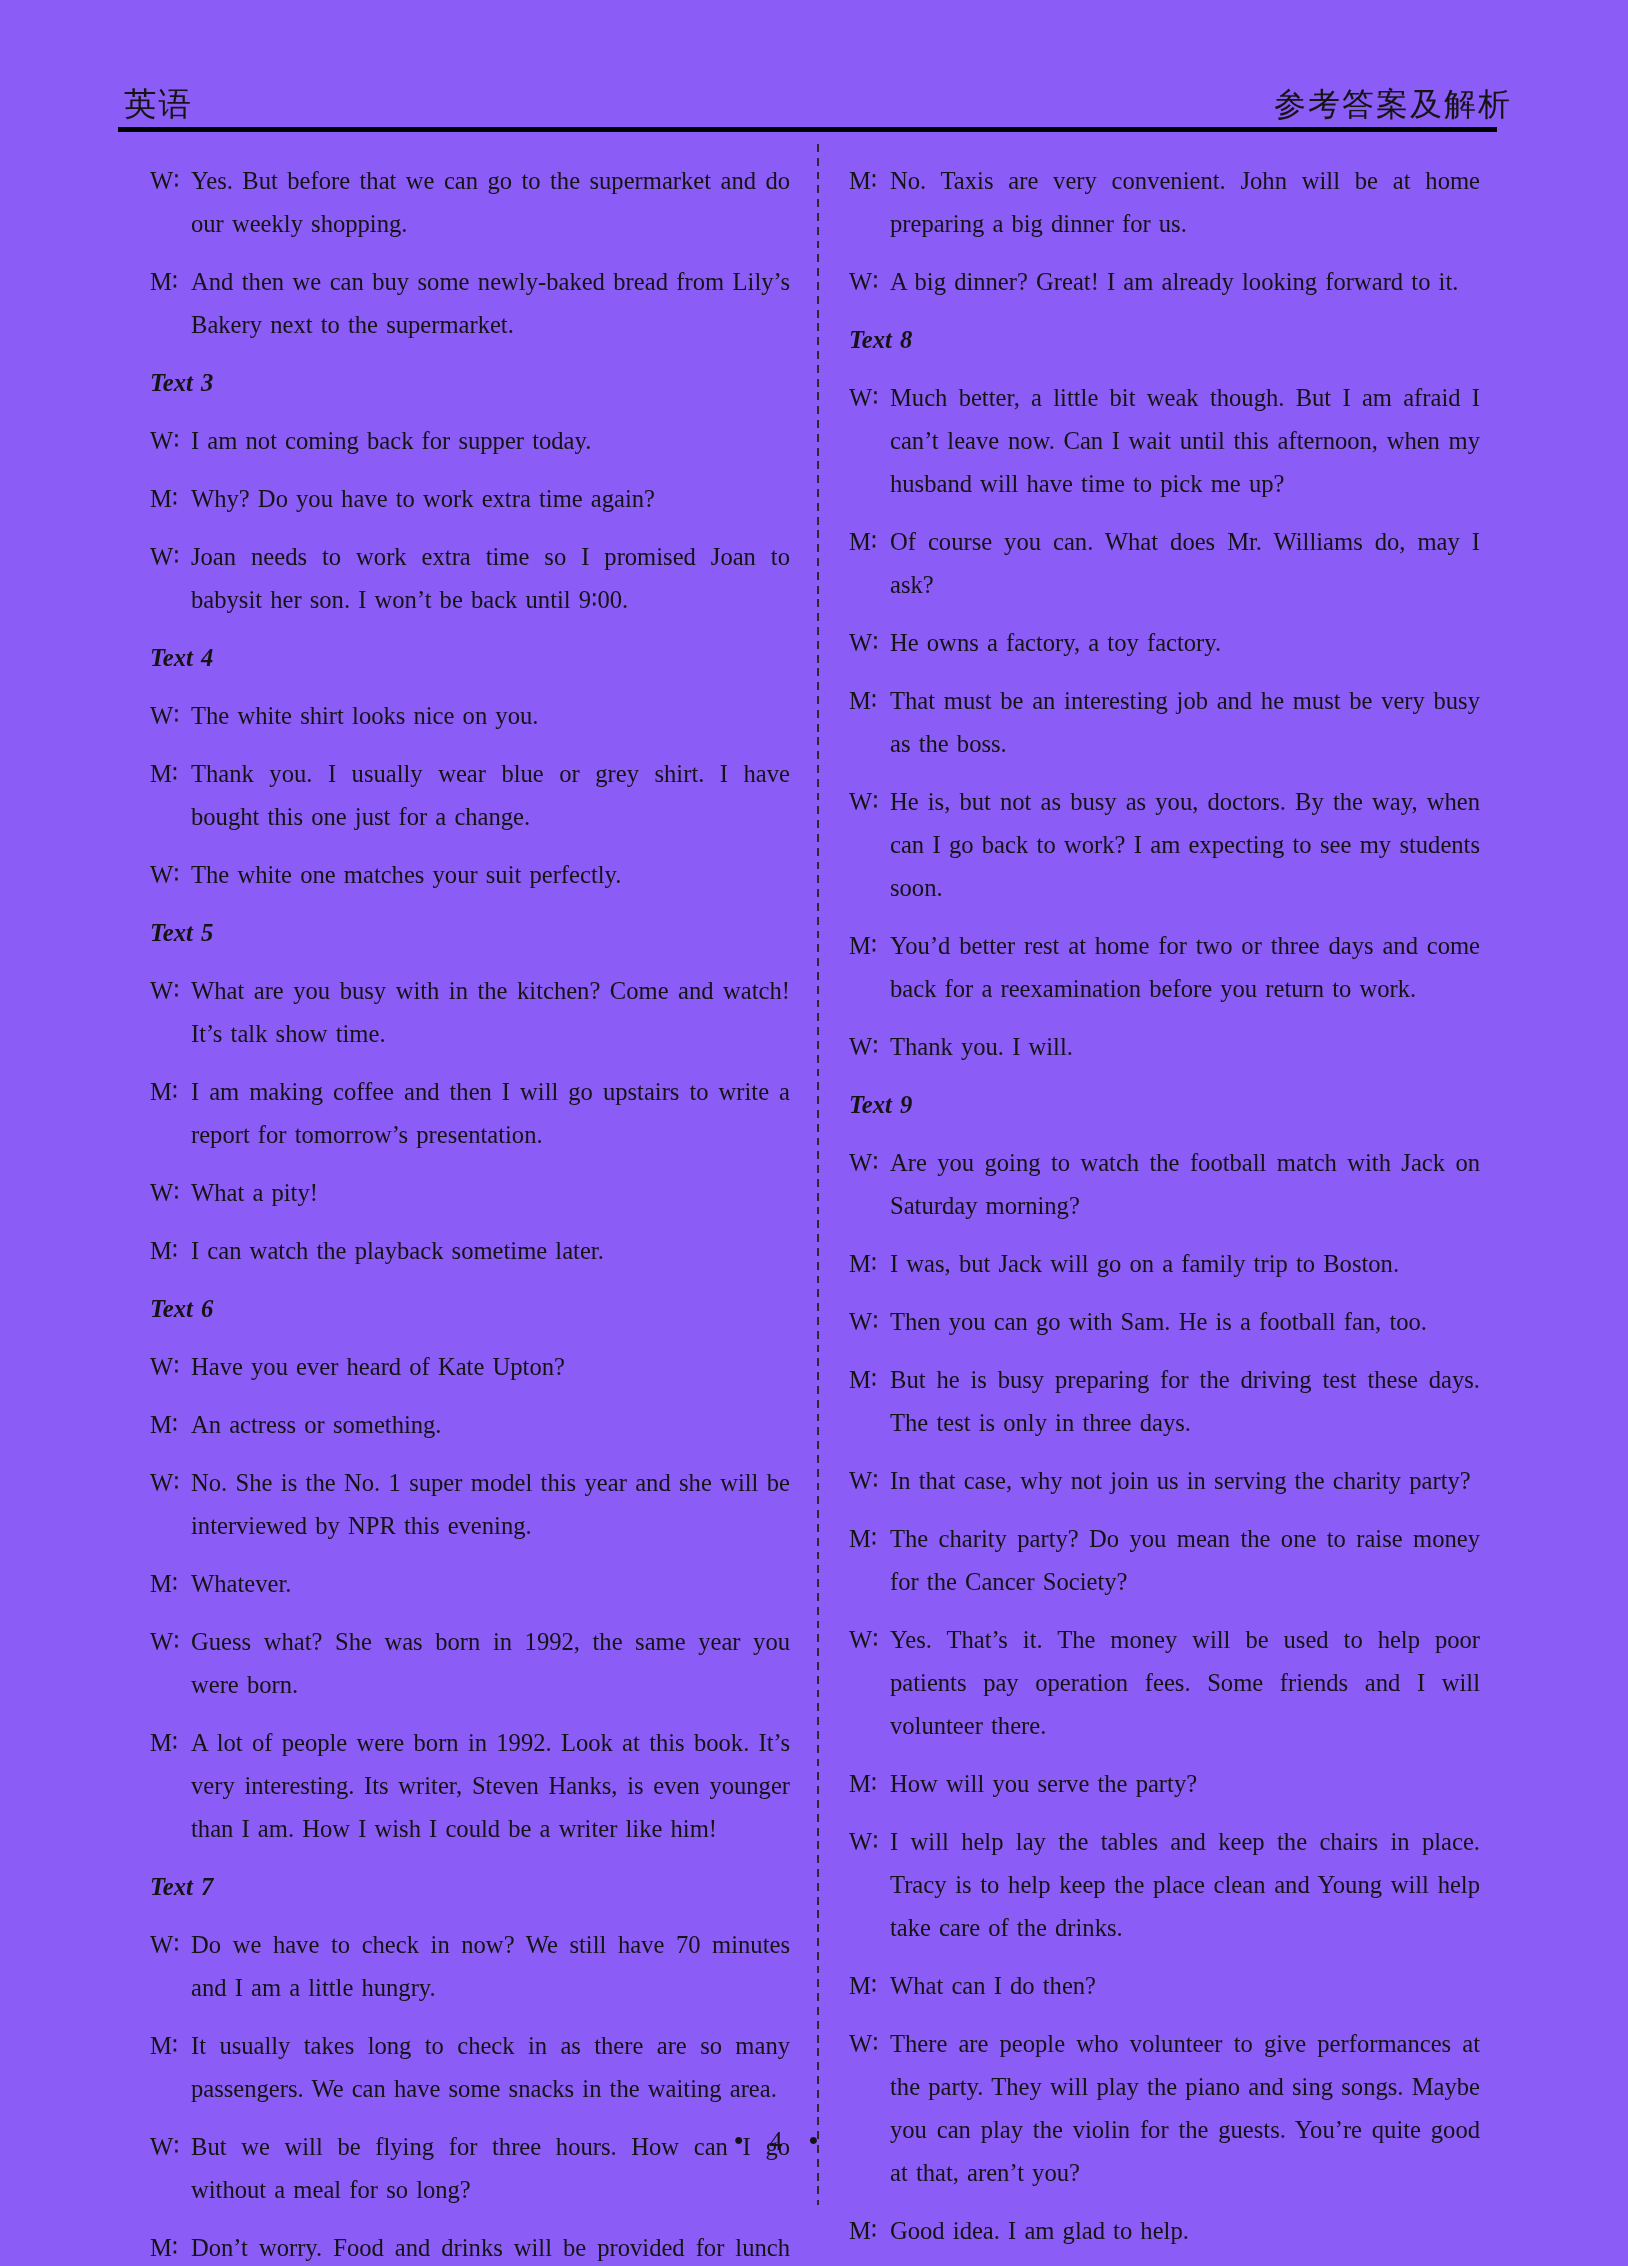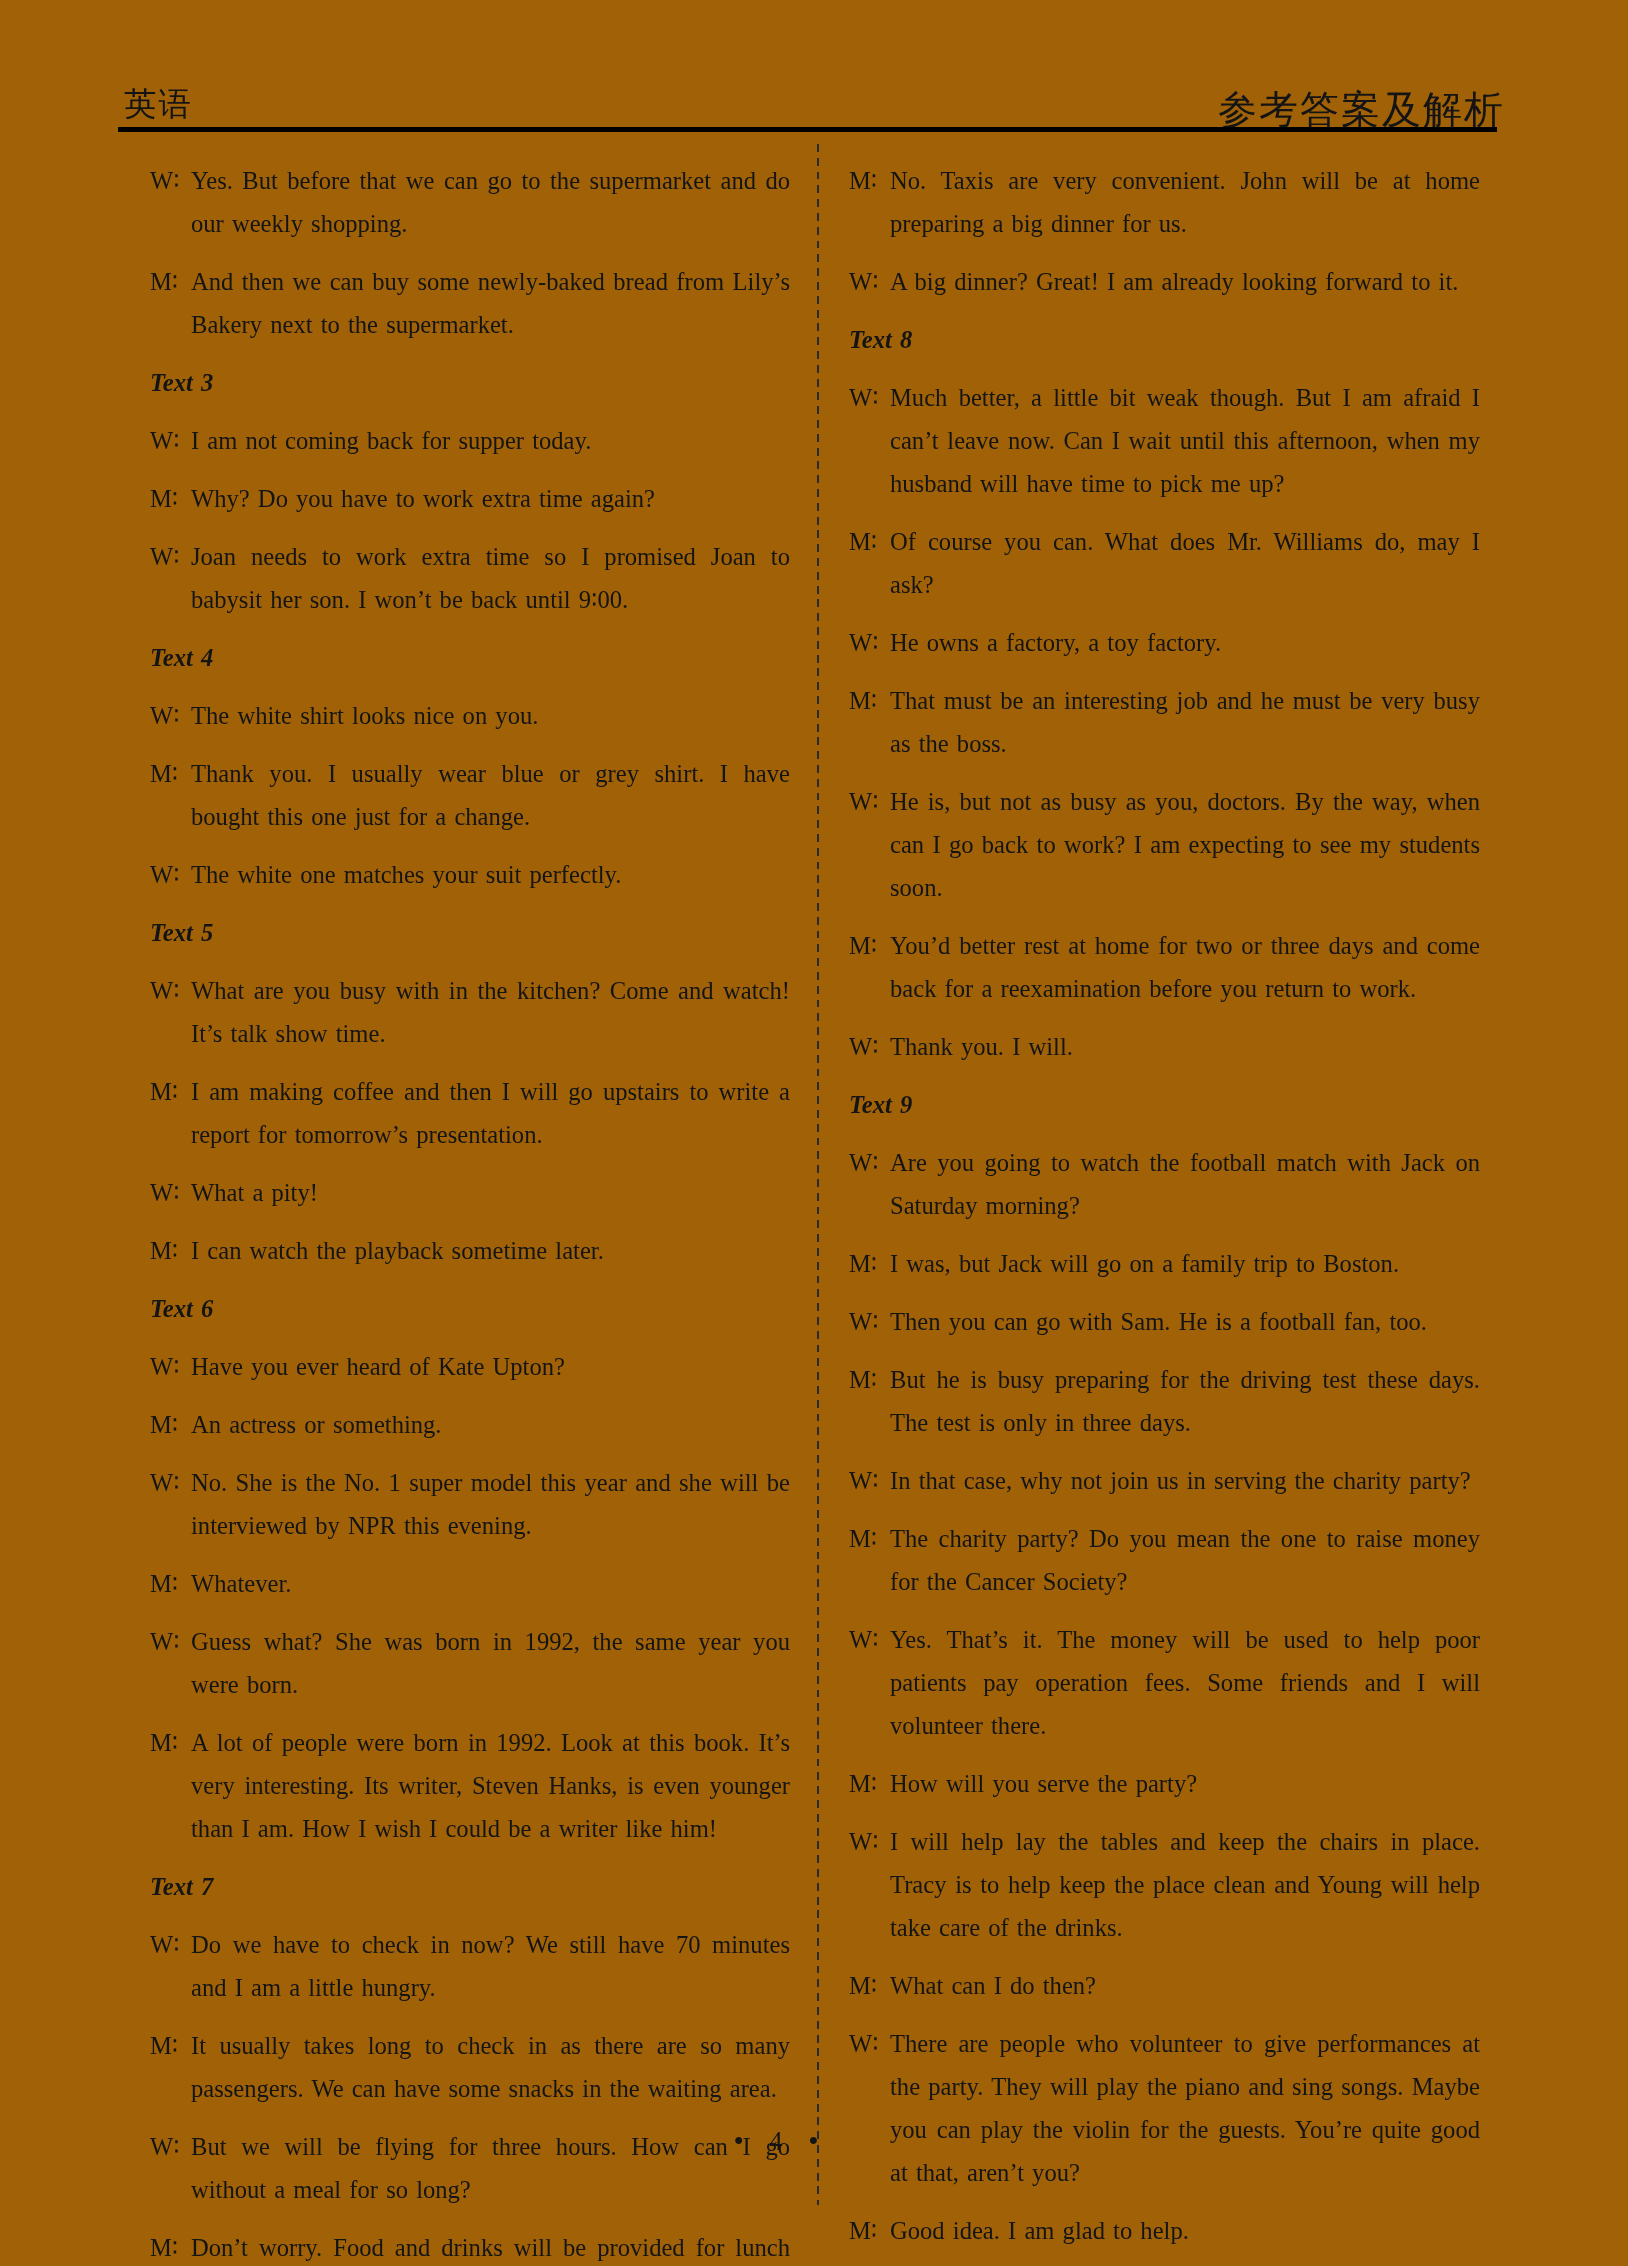--- a/index.html
+++ b/index.html
@@ -1,30 +1,30 @@
 <!DOCTYPE html>
 <html><head>
 <meta charset="utf-8">
 <style>
   html,body { margin:0; padding:0; background:#ffffff; }
   .page {
     position:relative;
     width:1628px; height:2267px;
-    background:#a16207;
+    background:#8b5cf6;
     color:#141414;
     font-family:"Liberation Serif","DejaVu Serif",serif;
     overflow:hidden;
   }
   .hdr-left {
     position:absolute; left:124px; top:83px;
     font-size:32.5px; letter-spacing:2px;
   }
   .hdr-right {
-    position:absolute; right:123px; top:83px;
-    font-size:39px; letter-spacing:2px;
+    position:absolute; right:116px; top:83px;
+    font-size:32px; letter-spacing:2px;
   }
   .hdr-rule {
     position:absolute; left:118px; top:127px;
     width:1379px; height:4.9px; background:#000;
   }
   .col {
     position:absolute; top:144px;
     font-size:24.6px; line-height:43px;
     text-align:justify; text-justify:inter-word;
     word-spacing:2px;

